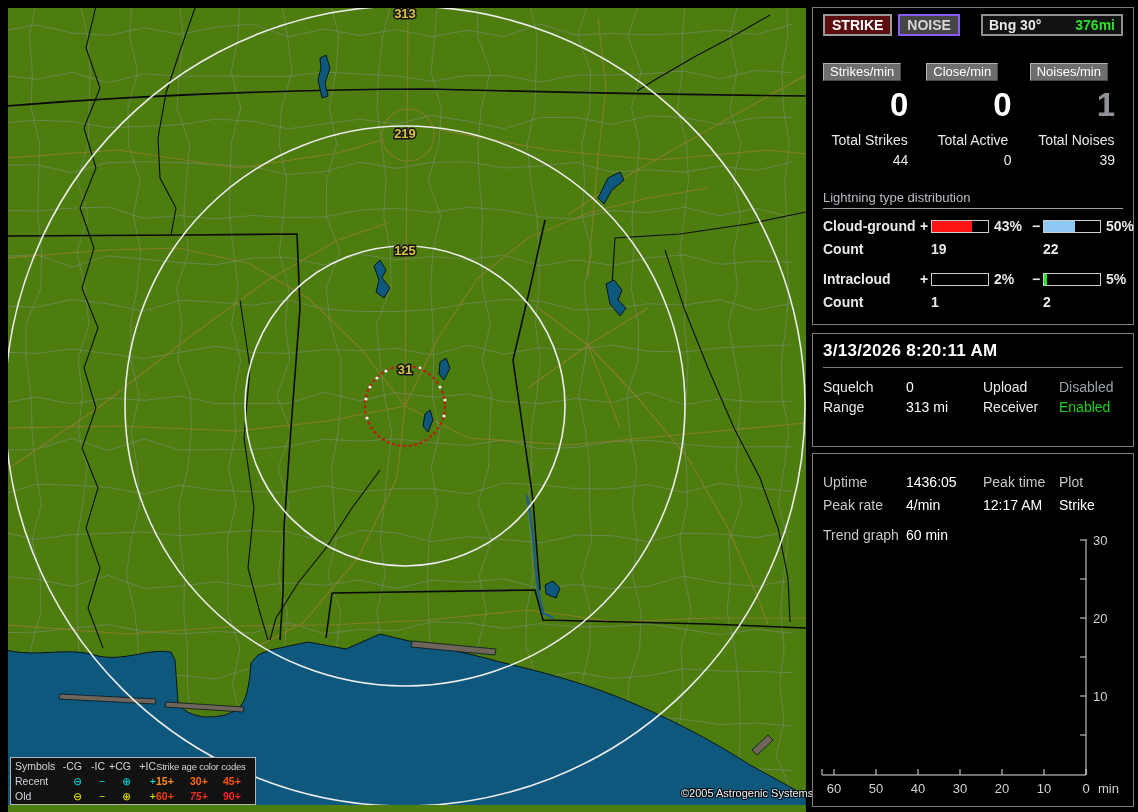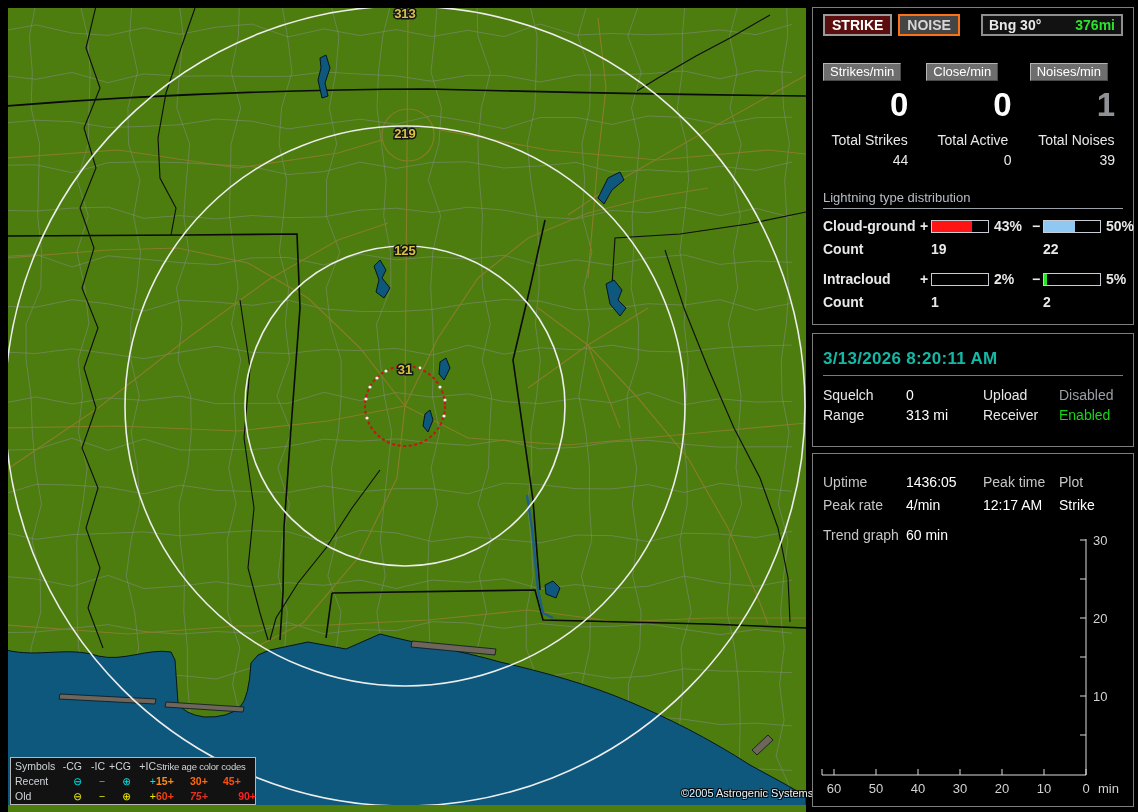--- a/index.html
+++ b/index.html
@@ -33,41 +33,41 @@
   
   .panel{left:812px;width:322px;background:#000;border:1px solid #7e7e7e;border-radius:0;
     box-sizing:border-box;color:#e8e8e8;font-size:14px;}
   #p1{top:7px;height:318px;padding:6px 10px;}
   #p2{top:333px;height:114px;padding:5px 10px;}
   #p3{top:453px;height:354px;padding:17px 10px;}
   
   .toprow{display:flex;align-items:flex-start;}
   .tabbtn{font-weight:bold;font-size:14px;padding:0 7px;line-height:18px;cursor:default;}
   .tab-strike{background:#5c0e0e;color:#fff;border:2px solid #9a9a9a;}
-  .tab-noise{background:#454545;color:#d6d6d6;border:2px solid #f97316;margin-left:6px;}
+  .tab-noise{background:#454545;color:#d6d6d6;border:2px solid #8b5cf6;margin-left:6px;}
   .bngbox{margin-left:auto;width:126px;display:flex;justify-content:space-between;background:#121212;
     border:2px solid #8f8f8f;padding:0 6px;line-height:18px;font-weight:bold;font-size:14px;}
   .bng-dist{color:#2ce22c;}
   .statgrid{display:grid;grid-template-columns:1fr 1fr 1fr;column-gap:10px;margin-top:27px;}
   .chip{display:inline-block;background:#6e6e6e;color:#fff;font-size:13px;padding:0 6px;line-height:16px;
     border:1px solid;border-color:#b4b4b4 #4a4a4a #4a4a4a #b4b4b4;}
   .bigrate{font-weight:bold;font-size:33px;line-height:1;text-align:right;padding-right:8px;margin-top:7px;}
   .totlbl{font-size:14px;margin-top:11px;text-align:center;white-space:nowrap;}
   .totval{text-align:right;padding-right:8px;margin-top:4px;}
   .disthead{color:#b8bcc4;font-size:13px;border-bottom:1px solid #9aa0a8;padding-bottom:3px;margin-top:22px;}
   .distrow{display:grid;grid-template-columns:94px 14px 58px 40px 14px 58px auto;align-items:center;margin-top:9px;}
   .distlabel{font-weight:bold;white-space:nowrap;}
   .sign{font-weight:bold;text-align:center;}
   .bar{display:block;height:11px;border:1px solid #c8ccd4;background:#000;}
   .bar i{display:block;height:100%;}
   .pct{font-weight:bold;padding-left:5px;}
   .countrow{display:grid;grid-template-columns:94px 14px 98px 14px auto;margin-top:7px;font-weight:bold;}
   
-  .datetext{color:#14b8a6;font-weight:bold;font-size:17px;letter-spacing:.3px;
-    border-bottom:1px solid #7a7a7a;padding-bottom:6px;margin-top:10px;}
+  .datetext{color:#ffffff;font-weight:bold;font-size:17px;letter-spacing:.3px;
+    border-bottom:1px solid #7a7a7a;padding-bottom:6px;margin-top:2px;}
   .cfgrow{display:grid;grid-template-columns:83px 77px 76px auto;line-height:20px;margin-top:0;}
   .cfg1{margin-top:9px;}
   
   .sessrow{display:grid;grid-template-columns:83px 77px 76px auto;line-height:23px;}
   .lbl{color:#c6c6c6;}
   .val{color:#fff;}
   .trendrow{margin-top:7px;}
   #trendsvg{left:814px;top:527px;}
   .axis{stroke:#dcdcdc;stroke-width:1;}
   .ticklbl{font-size:13px;fill:#d2d2d2;}
@@ -211,21 +211,21 @@
     <span class="lg-age" style="color: rgb(255, 104, 16);">30+</span>
     <span class="lg-age" style="color: rgb(255, 80, 16);">45+</span>
 
     <span>Old</span>
     <span class="lg-sym" style="color: rgb(240, 240, 0);">⊖</span>
     <span class="lg-sym" style="color: rgb(240, 240, 0);">−</span>
     <span class="lg-sym" style="color: rgb(240, 240, 0);">⊕</span>
     <span class="lg-sym" style="color: rgb(240, 240, 0);">+</span>
     <span class="lg-age" style="color: rgb(240, 64, 16);">60+</span>
     <span class="lg-age" style="color: rgb(230, 48, 32); font-style: italic;">75+</span>
-    <span class="lg-age" style="color: rgb(255, 32, 32); text-align: right;">90+</span>
+    <span class="lg-age" style="color: rgb(255, 32, 32);">90+</span>
   </div>
 </div>
 
 <div id="copyright" class="abs">©2005 Astrogenic Systems</div>
 
 <div id="p1" class="panel abs">
   <div class="toprow">
     <span class="tabbtn tab-strike">STRIKE</span>
     <span class="tabbtn tab-noise">NOISE</span>
     <span class="bngbox">

